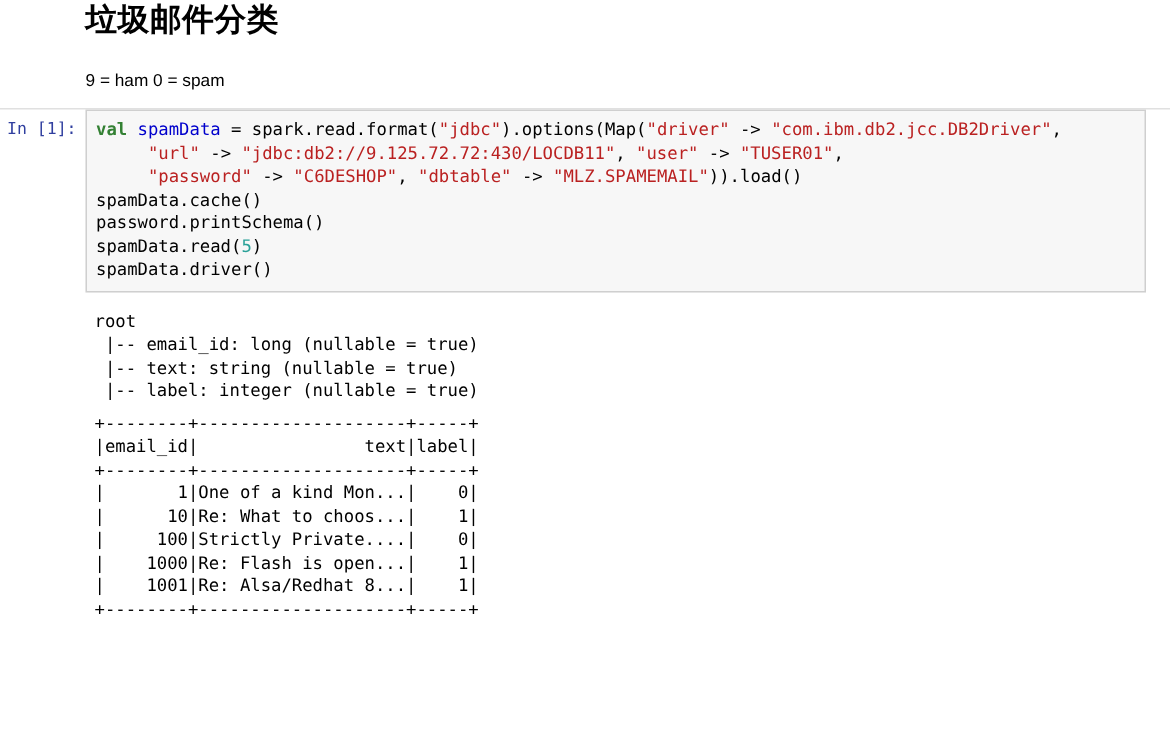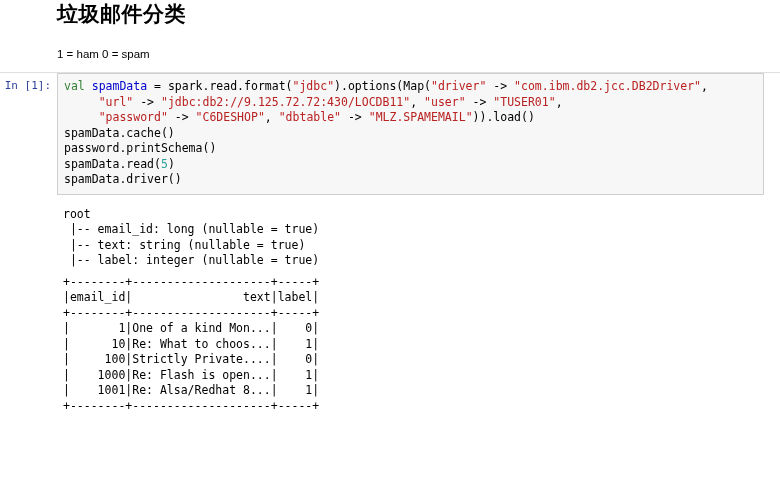--- a/index.html
+++ b/index.html
@@ -78,21 +78,21 @@
     min-height: 104px;
   }
   pre.code {
     margin: 0;
     font-family: "DejaVu Sans Mono", monospace;
     font-size: 11.5px;
     line-height: 15.5px;
     white-space: pre;
     color: #000000;
   }
-  .kw { color: #338033; font-weight: normal; }
+  .kw { color: #338033; font-weight: bold; }
   .str { color: #BA2121; }
   .num { color: #2AA198; }
   .var { color: #0000CC; }
 
   
   .output-wrap {
     display: flex;
     align-items: center;
     width: 780px;
   }
@@ -116,21 +116,21 @@
     width: 780px;
   }
 </style>
 </head>
 <body>
 
 <div class="notebook">
 
   <div class="md-block">
     <h1 class="md-title">垃圾邮件分类</h1>
-    <p class="md-p">1 = ham 0 = spam</p>
+    <p class="md-p">9 = ham 0 = spam</p>
   </div>
 
   <div class="divider"></div>
 
   <div class="cell-row">
     <div class="prompt">In  [1]:</div>
     <div class="input-area">
 <pre class="code"><span class="kw">val</span> <span class="var">spamData</span><span> = spark.read.format(</span><span class="str">"jdbc"</span><span>).options(Map(</span><span class="str">"driver"</span><span> -&gt; </span><span class="str">"com.ibm.db2.jcc.DB2Driver"</span><span>,</span>
      <span class="str">"url"</span><span> -&gt; </span><span class="str">"jdbc:db2://9.125.72.72:430/LOCDB11"</span><span>, </span><span class="str">"user"</span><span> -&gt; </span><span class="str">"TUSER01"</span><span>,</span>
      <span class="str">"password"</span><span> -&gt; </span><span class="str">"C6DESHOP"</span><span>, </span><span class="str">"dbtable"</span><span> -&gt; </span><span class="str">"MLZ.SPAMEMAIL"</span><span>)).load()</span>

